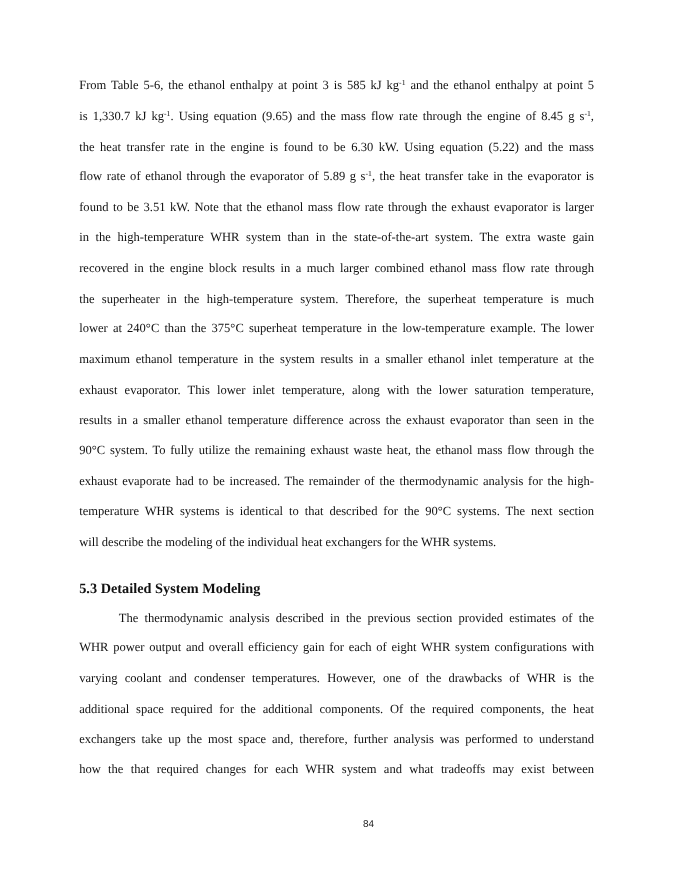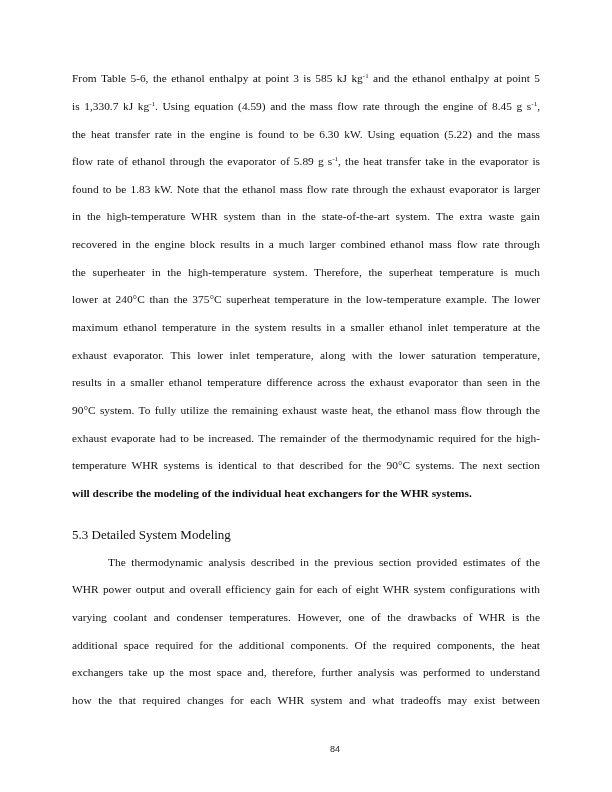--- a/index.html
+++ b/index.html
@@ -10,29 +10,29 @@
     left: 72px;
     width: 468px;
     font-family: "Liberation Serif", serif;
     font-size: 11.4px;
     color: #111;
     white-space: nowrap;
     text-align: justify;
     text-align-last: justify;
     line-height: 14px;
   }
-  .line.last { text-align-last: left; font-weight: bold; }
+  .line.last { text-align-last: left; }
   .line.indent { left: 108px; width: 432px; }
   sup { font-size: 7px; line-height: 0; vertical-align: 4px; }
   .heading {
     position: absolute;
     left: 72px;
     top: 527px;
     font-family: "Liberation Serif", serif;
-    font-weight: normal;
+    font-weight: bold;
     font-size: 13px;
     color: #111;
     white-space: nowrap;
   }
   .pagenum {
     position: absolute;
     left: 0; width: 612px;
     top: 744px;
     text-align: center;
     font-family: "Liberation Sans", sans-serif;
@@ -41,33 +41,33 @@
     padding-left: 29px;
   }
 </style>
 </head>
 <body>
 
 <div class="page">
 
   <div>
     <div class="line" style="top:71px"><span>From Table 5-6, the ethanol enthalpy at point 3 is 585 kJ kg</span><sup>-1</sup><span> and the ethanol enthalpy at point 5</span></div>
-    <div class="line" style="top:99px"><span>is 1,330.7 kJ kg</span><sup>-1</sup><span>. Using equation (4.59) and the mass flow rate through the engine of 8.45 g s</span><sup>-1</sup><span>,</span></div>
+    <div class="line" style="top:99px"><span>is 1,330.7 kJ kg</span><sup>-1</sup><span>. Using equation (9.65) and the mass flow rate through the engine of 8.45 g s</span><sup>-1</sup><span>,</span></div>
     <div class="line" style="top:127px">the heat transfer rate in the engine is found to be 6.30 kW. Using equation (5.22) and the mass</div>
     <div class="line" style="top:154px"><span>flow rate of ethanol through the evaporator of 5.89 g s</span><sup>-1</sup><span>, the heat transfer take in the evaporator is</span></div>
-    <div class="line" style="top:182px">found to be 1.83 kW. Note that the ethanol mass flow rate through the exhaust evaporator is larger</div>
+    <div class="line" style="top:182px">found to be 3.51 kW. Note that the ethanol mass flow rate through the exhaust evaporator is larger</div>
     <div class="line" style="top:209px">in the high-temperature WHR system than in the state-of-the-art system. The extra waste gain</div>
     <div class="line" style="top:237px">recovered in the engine block results in a much larger combined ethanol mass flow rate through</div>
     <div class="line" style="top:265px">the superheater in the high-temperature system. Therefore, the superheat temperature is much</div>
     <div class="line" style="top:292px">lower at 240°C than the 375°C superheat temperature in the low-temperature example. The lower</div>
     <div class="line" style="top:320px">maximum ethanol temperature in the system results in a smaller ethanol inlet temperature at the</div>
     <div class="line" style="top:348px">exhaust evaporator. This lower inlet temperature, along with the lower saturation temperature,</div>
     <div class="line" style="top:375px">results in a smaller ethanol temperature difference across the exhaust evaporator than seen in the</div>
     <div class="line" style="top:403px">90°C system. To fully utilize the remaining exhaust waste heat, the ethanol mass flow through the</div>
-    <div class="line" style="top:431px">exhaust evaporate had to be increased. The remainder of the thermodynamic required for the high-</div>
+    <div class="line" style="top:431px">exhaust evaporate had to be increased. The remainder of the thermodynamic analysis for the high-</div>
     <div class="line" style="top:458px">temperature WHR systems is identical to that described for the 90°C systems. The next section</div>
     <div class="line last" style="top:486px">will describe the modeling of the individual heat exchangers for the WHR systems.</div>
   </div>
 
   <div class="heading">5.3 Detailed System Modeling</div>
 
   <div>
     <div class="line indent" style="top:555px">The thermodynamic analysis described in the previous section provided estimates of the</div>
     <div class="line" style="top:582px">WHR power output and overall efficiency gain for each of eight WHR system configurations with</div>
     <div class="line" style="top:610px">varying coolant and condenser temperatures. However, one of the drawbacks of WHR is the</div>

